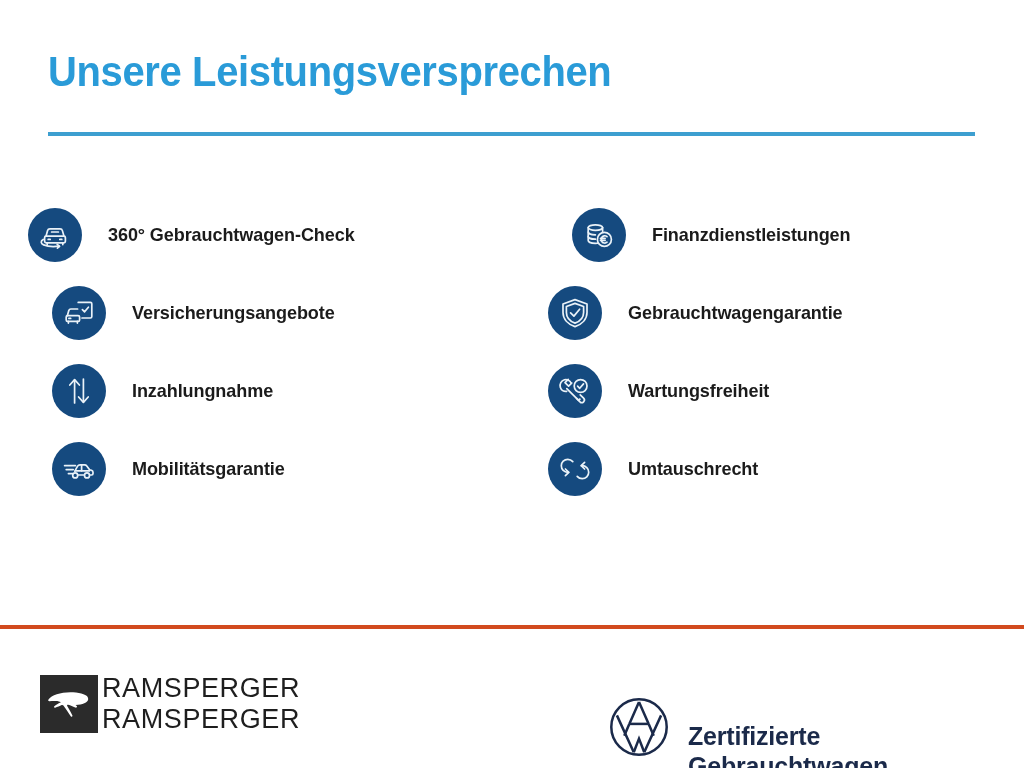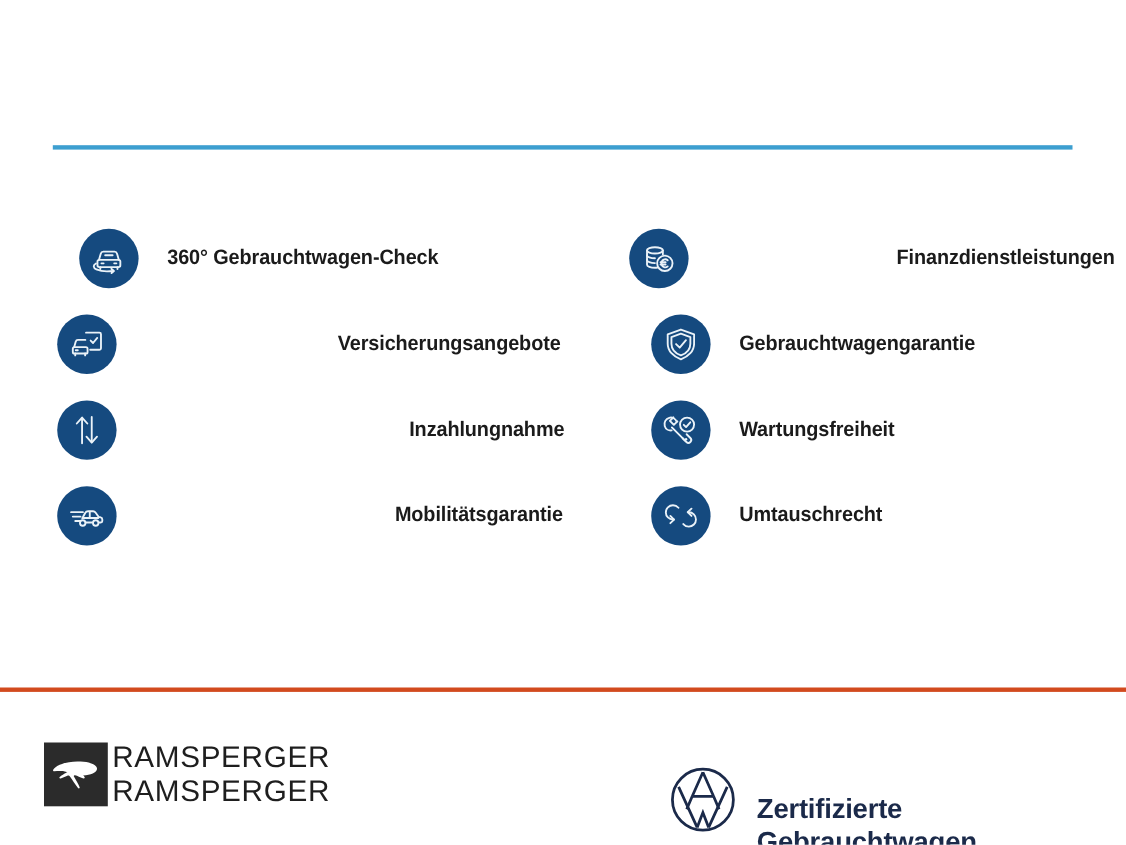--- a/index.html
+++ b/index.html
@@ -62,22 +62,22 @@
     grid-template-columns: 520px 504px;
     grid-auto-rows: 78px;
     column-gap: 0;
     row-gap: 0;
   }
   .feature {
     display: flex;
     align-items: center;
     height: 78px;
   }
-  .feature.col-left  { padding-left: 72px; }
-  .feature.col-right { padding-left: 52px; justify-content: space-between; }
+  .feature.col-left  { padding-left: 28px; }
+  .feature.col-right { padding-left: 52px; }
 
   .icon-circle {
     flex: 0 0 auto;
     width: 54px;
     height: 54px;
     border-radius: 50%;
     background: #174A7C;
     background: #154A7F;
     display: flex;
     align-items: center;
@@ -178,20 +178,23 @@
     letter-spacing: -0.2px;
     font-family: "Liberation Sans", "DejaVu Sans", sans-serif;
   }
   .vw-words div { white-space: nowrap; }
 </style>
 </head>
 <body>
 
 <div class="slide">
 
+  <div class="title-block">
+    <h1 class="page-title" style="color: rgb(42, 155, 216);">Unsere Leistungsversprechen</h1>
+  </div>
   <div class="title-rule" style="background: rgb(61, 159, 208);"></div>
 
   <div class="features">
 
     <div class="feature col-left">
       <span class="icon-circle" style="background: rgb(21, 74, 127);">
         <svg viewBox="0 0 34 34" aria-hidden="true">
           <path d="M8 18.2 L9.6 12.6 C9.9 11.5 10.8 10.8 11.9 10.8 L22.1 10.8 C23.2 10.8 24.1 11.5 24.4 12.6 L26 18.2"></path>
           <rect x="6.6" y="18.2" width="20.8" height="6.6" rx="1.6"></rect>
           <line x1="9.2" y1="24.8" x2="9.2" y2="26.6"></line>

